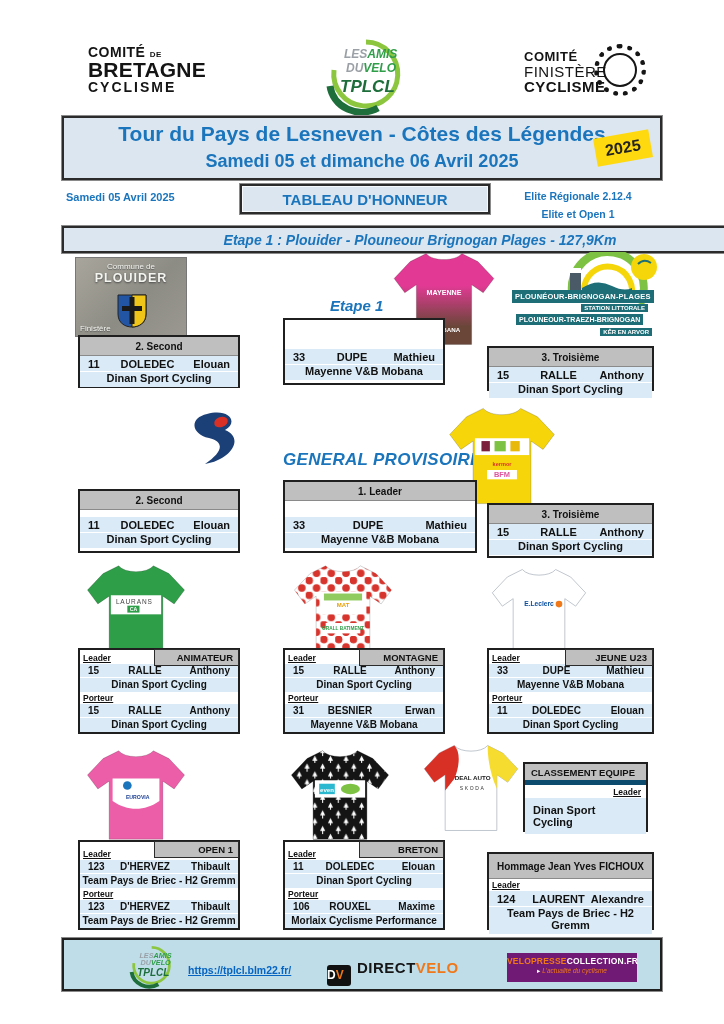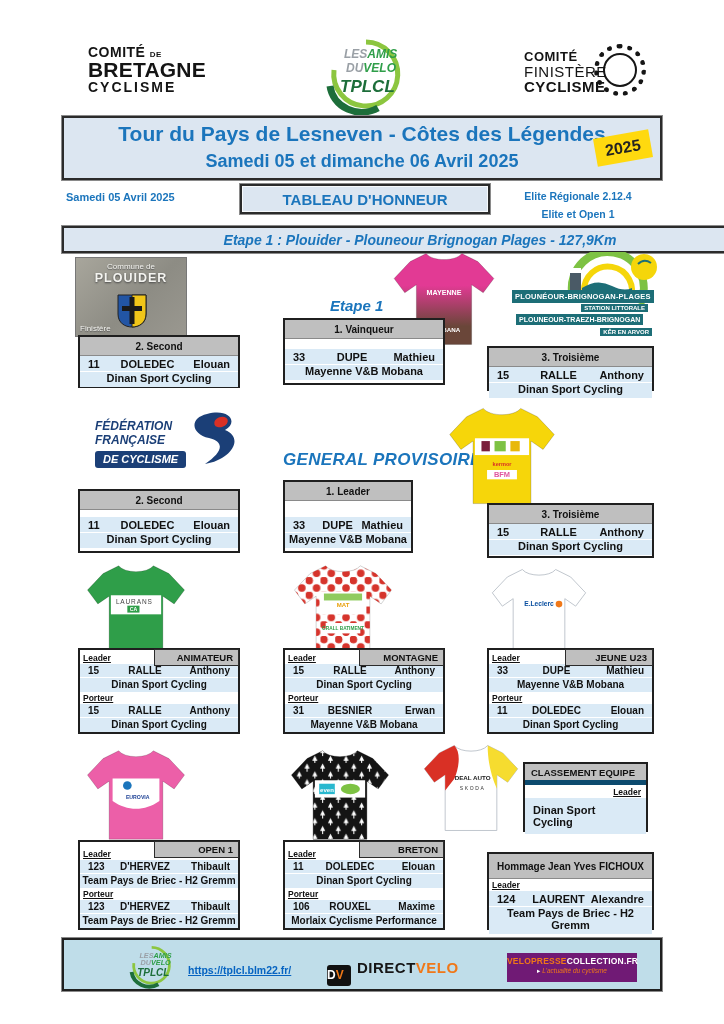--- a/index.html
+++ b/index.html
@@ -191,21 +191,20 @@
     <div class="nrow">
       <span class="num">11</span>
       <span class="last">DOLEDEC</span>
       <span class="first">Elouan</span>
     </div>
     <div class="trow">Dinan Sport Cycling</div>
     <div class="pbot"></div>
   </div>
 
   <div class="pbox" style="left:283px;top:318px;width:162px;height:67px">
-    <div class="ph">1. Vainqueur</div>
     <div class="spacer"></div>
     <div class="nrow">
       <span class="num">33</span>
       <span class="last">DUPE</span>
       <span class="first">Mathieu</span>
     </div>
     <div class="trow">Mayenne V&amp;B Mobana</div>
     <div class="pbot"></div>
   </div>
 
@@ -219,25 +218,20 @@
     </div>
     <div class="trow">Dinan Sport Cycling</div>
     <div class="pbot"></div>
   </div>
 
   <div class="abs ffc">
     <svg width="66" height="70" viewBox="0 0 66 70">
       <path d="M30 8 C52 2 62 16 48 24 C68 32 54 54 28 58 C46 46 48 36 32 32 C14 28 12 12 30 8 Z" fill="#1b3f77"></path>
       <ellipse cx="44" cy="16" rx="7" ry="5" fill="#d93025" transform="rotate(-20 44 16)"></ellipse>
     </svg>
-    <div style="position:absolute;left:0;top:8px;">
-      <div class="f1">FÉDÉRATION</div>
-      <div class="f1">FRANÇAISE</div>
-      <div class="bar">DE CYCLISME</div>
-    </div>
   </div>
 
   <div class="abs gp-label blue">GENERAL PROVISOIRE</div>
 
   <svg class="jersey" style="left:446px;top:390px;width:112px;height:132px" viewBox="0 0 120 110">
     <path d="M40 4 C47 13 73 13 80 4 L98 13 L116 32 L104 48 L91 39 L91 106 L29 106 L29 39 L16 48 L4 32 L22 13 Z" stroke="#00000033" fill="#f6d60a"></path>
     <rect x="31" y="36" width="58" height="18" fill="#ffffff"></rect>
     <rect x="38" y="39" width="9" height="11" fill="#7a1f3c"></rect>
     <rect x="52" y="39" width="12" height="11" fill="#7dc243"></rect>
     <rect x="69" y="39" width="10" height="11" fill="#e8b80a"></rect>
@@ -251,21 +245,21 @@
     <div class="spacer"></div>
     <div class="nrow">
       <span class="num">11</span>
       <span class="last">DOLEDEC</span>
       <span class="first">Elouan</span>
     </div>
     <div class="trow">Dinan Sport Cycling</div>
     <div class="pbot"></div>
   </div>
 
-  <div class="pbox" style="left:283px;top:480px;width:130px;height:73px">
+  <div class="pbox" style="left:283px;top:480px;width:194px;height:73px">
     <div class="ph">1. Leader</div>
     <div class="spacer"></div>
     <div class="nrow">
       <span class="num">33</span>
       <span class="last">DUPE</span>
       <span class="first">Mathieu</span>
     </div>
     <div class="trow">Mayenne V&amp;B Mobana</div>
     <div class="pbot"></div>
   </div>

